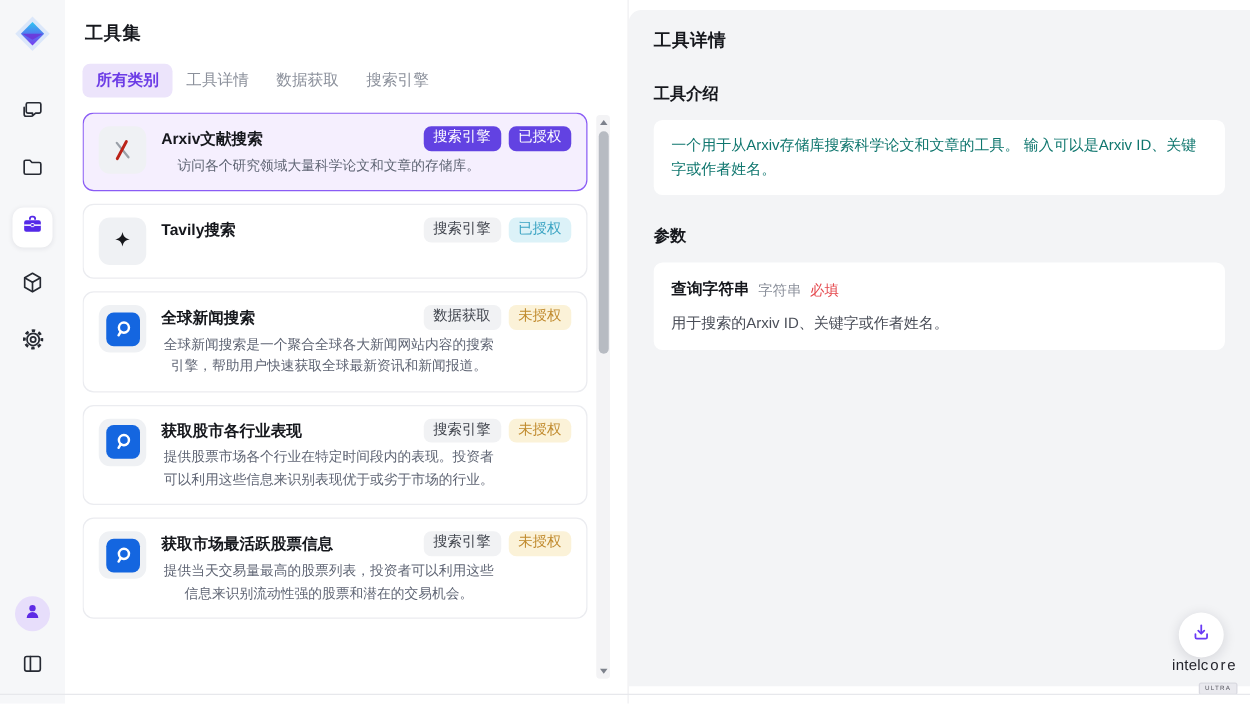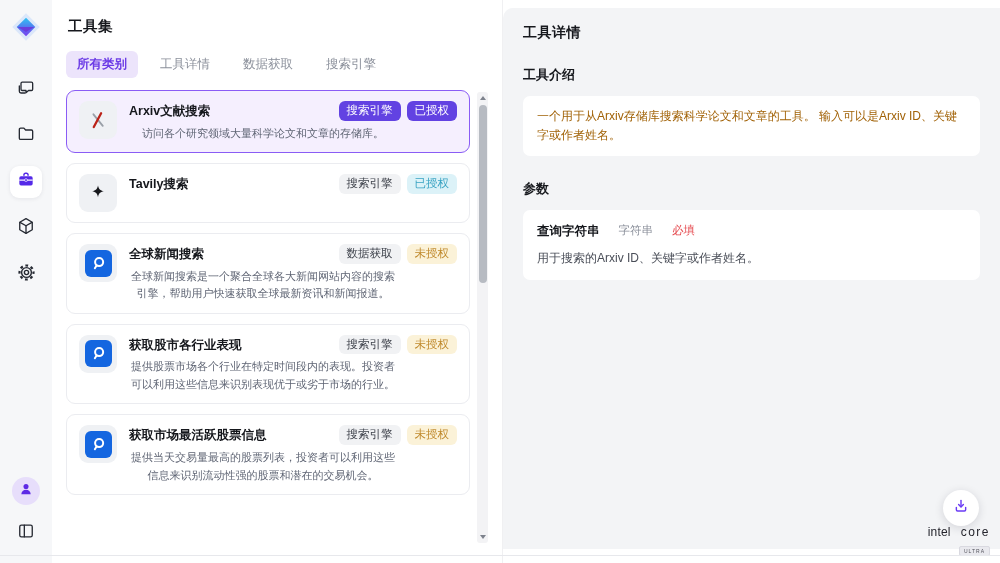--- a/index.html
+++ b/index.html
@@ -12,21 +12,21 @@
   .side-nav{margin-top:30px;display:flex;flex-direction:column;gap:14px;align-items:center;}
   .nav-btn{width:32px;height:32px;display:flex;align-items:center;justify-content:center;border-radius:9px;cursor:pointer;}
   .nav-btn.active{background:#fff;box-shadow:0 1px 4px rgba(25,25,46,.08);}
   .side-spacer{flex:1;}
   .side-bottom{display:flex;flex-direction:column;gap:12px;align-items:center;margin-bottom:14px;}
   .avatar-btn{width:28px;height:28px;border-radius:50%;background:#e7defb;display:flex;align-items:center;justify-content:center;}
 
   
   .middle{width:451px;flex:0 0 451px;background:#fff;box-sizing:border-box;padding:0 14px;border-right:1px solid #f0f0f2;}
   .panel-title{font-size:14.5px;font-weight:bold;margin:17px 0 0 2px;letter-spacing:.5px;}
-  .tabs{display:flex;gap:11px;margin-top:15px;align-items:flex-end;}
+  .tabs{display:flex;gap:0;margin-top:15px;align-items:flex-end;}
   .tab{font-size:12.5px;color:#8b909b;padding:5px 11px;border-radius:6px;cursor:pointer;white-space:nowrap;}
   .tab.active{background:#ece4fb;color:#6c3ce6;font-weight:bold;}
   .tool-list{position:relative;margin-top:12px;height:457px;overflow:hidden;padding-right:18px;text-align:center;}
   .tool-card{display:flex;gap:12px;background:#fff;border:1px solid #ebecf0;border-radius:9px;padding:10px 12px;margin-bottom:10px;cursor:pointer;box-sizing:border-box;}
   .tool-card.selected{background:#f5effe;border:1.5px solid #8a5cf5;}
   .tool-icon{width:38px;height:38px;flex:0 0 38px;border-radius:9px;background:#eff1f4;display:flex;align-items:center;justify-content:center;}
   .qbadge{width:27px;height:27px;border-radius:6px;background:#1466e0;display:flex;align-items:center;justify-content:center;}
   .tool-content{flex:1;min-width:0;}
   .tool-header{display:flex;justify-content:space-between;align-items:flex-start;}
   .tool-name{font-size:12.5px;font-weight:bold;color:#15171c;padding-top:2px;}
@@ -42,34 +42,34 @@
   .scrollbar{position:absolute;top:2px;right:0;bottom:4px;width:11px;background:#f3f3f5;border-radius:3px;}
   .scroll-thumb{position:absolute;top:13px;left:1.5px;width:8px;height:178px;background:#b7bbc2;border-radius:4px;cursor:pointer;}
   .scroll-arrow{position:absolute;left:2.5px;width:0;height:0;border-left:3px solid transparent;border-right:3px solid transparent;cursor:pointer;}
   .scroll-arrow.up{top:4px;border-bottom:4px solid #7d828c;}
   .scroll-arrow.down{bottom:4px;border-top:4px solid #7d828c;}
 
   
   .details{flex:1;background:#f3f4f6;margin:8px 0 14px 0;border-radius:10px 0 0 0;padding:16px 20px;box-sizing:border-box;}
   .details-title{font-size:14px;font-weight:bold;letter-spacing:.5px;}
   .section-heading{font-size:13px;font-weight:bold;margin-top:24px;}
-  .intro-card{background:#fff;border-radius:7px;padding:11px 14px;margin-top:12px;font-size:12px;color:#a16207;line-height:1.6;}
+  .intro-card{background:#fff;border-radius:7px;padding:11px 14px;margin-top:12px;font-size:12px;color:#0f766e;line-height:1.6;}
   .param-card{background:#fff;border-radius:7px;padding:13px 14px;margin-top:12px;}
-  .param-head{display:flex;align-items:flex-start;gap:19px;}
+  .param-head{display:flex;align-items:flex-end;gap:7px;}
   .param-name{font-size:12.5px;font-weight:bold;color:#15171c;}
   .param-type{font-size:11.5px;color:#8b909b;}
   .param-required{font-size:11.5px;color:#e5484d;}
   .param-desc{font-size:12px;color:#4a4e58;margin-top:9px;line-height:1.5;}
 
   
   .fab{position:absolute;left:943px;top:490px;width:36px;height:36px;border-radius:50%;background:#fff;box-shadow:0 2px 10px rgba(20,20,43,.14);display:flex;align-items:center;justify-content:center;cursor:pointer;}
   .intel{position:absolute;left:924px;top:525px;width:66px;text-align:right;}
   .intel-row{font-size:12px;color:#24242c;white-space:nowrap;}
   .intel-row .b1{font-weight:normal;letter-spacing:.2px;}
-  .intel-row .b2{letter-spacing:1.5px;margin-left:10px;}
+  .intel-row .b2{letter-spacing:1.5px;margin-left:0;}
   .intel-chip{display:inline-block;margin-top:1px;font-size:5px;letter-spacing:1px;color:#55555e;background:#e9e9ee;border:1px solid #d9d9e0;border-radius:2px;padding:1px 4px;}
   .bottom-edge{position:absolute;left:0;right:0;top:555px;border-top:1px solid #e7e8ec;}
 </style>
 </head>
 <body>
 
 <div class="app">
 
   <aside class="sidebar">
     <div class="logo">

